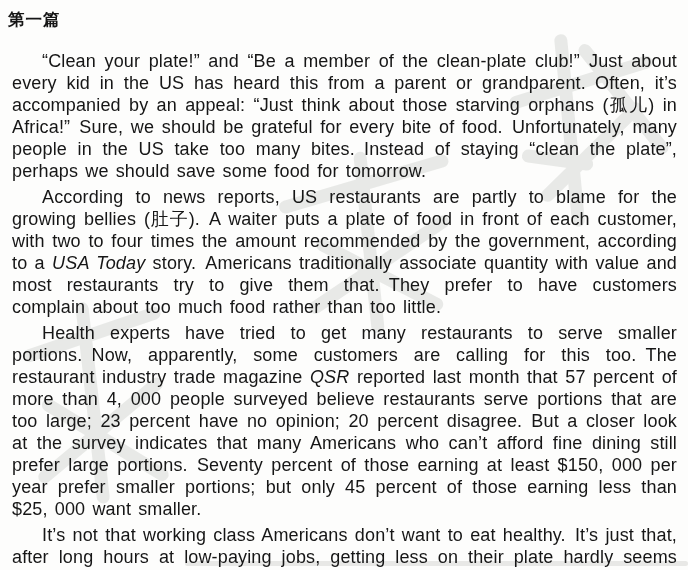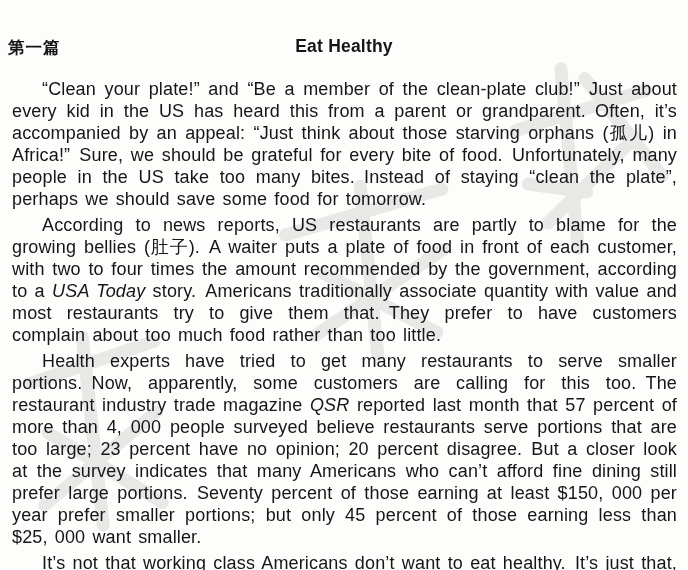--- a/index.html
+++ b/index.html
@@ -18,21 +18,21 @@
   .page{position:relative;width:688px;height:570px;background:var(--bg);}
 
   
   .watermark{
     position:absolute;inset:0;z-index:0;pointer-events:none;
   }
   .watermark svg{display:block;width:688px;height:570px;}
 
   .content{position:relative;z-index:1;}
 
-  .header{position:relative;height:38px;margin-top:28px;}
+  .header{position:relative;height:38px;}
   .passage-label{
     position:absolute;left:8px;top:9px;
     font-weight:bold;font-size:16.5px;letter-spacing:1px;
   }
   .page-title{
     position:absolute;left:0;right:0;top:8px;margin:0;
     text-align:center;font-size:17.5px;font-weight:bold;letter-spacing:.2px;
   }
 
   .passage{
@@ -83,21 +83,20 @@
         <path d="M32 352 L132 440"></path>
       </g>
     </svg>
   </div>
 
   <div class="scan-streak"></div>
 
   <div class="content">
     <div class="header">
       <span class="passage-label">第一篇</span>
-      <h1 class="page-title">Eat Healthy</h1>
     </div>
 
     <div class="passage" id="passage">
         <p class="para"><span>“Clean your plate!” and “Be a member of the clean-plate club!” Just about every kid in the US has heard this from a parent or grandparent. Often, it’s accompanied by an appeal: “Just think about those starving orphans (孤儿) in Africa!” Sure, we should be grateful for every bite of food. Unfortunately, many people in the US take too many bites. Instead of staying “clean the plate”, perhaps we should save some food for tomorrow.</span></p>
         <p class="para"><span>According to news reports, US restaurants are partly to blame for the growing bellies (肚子). A waiter puts a plate of food in front of each customer, with two to four times the amount recommended by the government, according to a </span><i>USA Today</i><span> story. Americans traditionally associate quantity with value and most restaurants try to give them that. They prefer to have customers complain about too much food rather than too little.</span></p>
         <p class="para"><span>Health experts have tried to get many restaurants to serve smaller portions. Now, apparently, some customers are calling for this too. The restaurant industry trade magazine </span><i>QSR</i><span> reported last month that 57 percent of more than 4, 000 people surveyed believe restaurants serve portions that are too large; 23 percent have no opinion; 20 percent disagree. But a closer look at the survey indicates that many Americans who can’t afford fine dining still prefer large portions. Seventy percent of those earning at least $150, 000 per year prefer smaller portions; but only 45 percent of those earning less than $25, 000 want smaller.</span></p>
         <p class="para"><span>It’s not that working class Americans don’t want to eat healthy. It’s just that, after long hours at low-paying jobs, getting less on their plate hardly seems like a good deal. They live from paycheck to paycheck, happy to save a little money for next year’s Christmas presents.</span></p>
       </div>
   </div>
 

